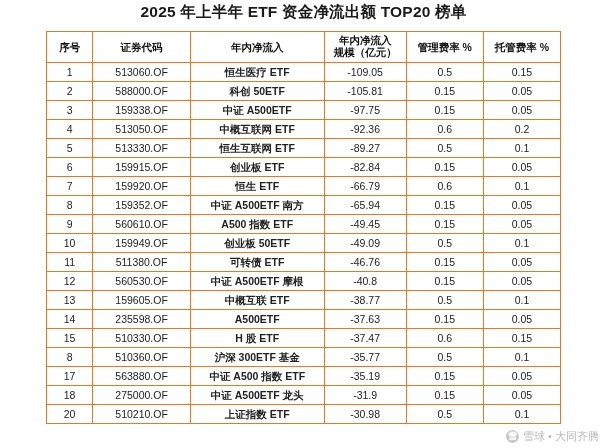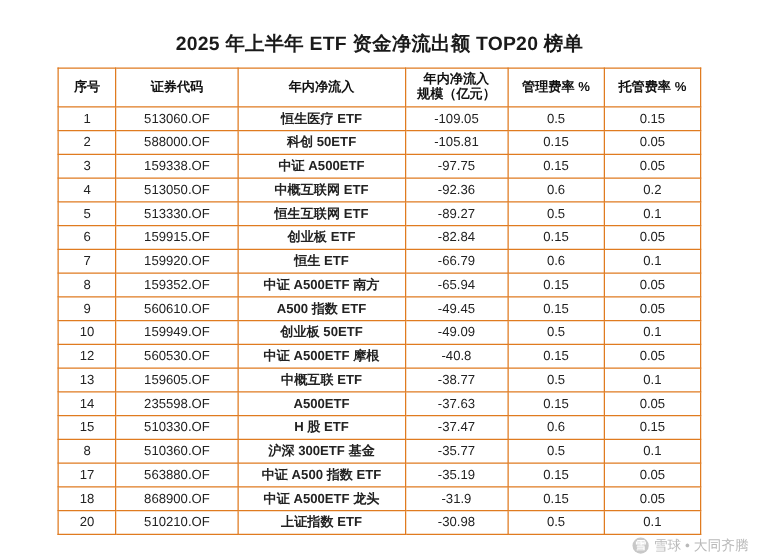--- a/index.html
+++ b/index.html
@@ -12,21 +12,21 @@
     height: 448px;
     font-family: "Liberation Sans", sans-serif;
     position: relative;
     overflow: hidden;
   }
   .page-title {
     text-align: center;
     font-size: 15.5px;
     font-weight: bold;
     color: #1a1a1a;
-    padding: 25px 0 8px 0;
+    padding: 2px 0 8px 0;
     letter-spacing: 0.2px;
   }
   .table-wrap {
     padding: 0 46px;
     box-sizing: border-box;
   }
   table.etf {
     border-collapse: collapse;
     width: 100%;
     table-layout: fixed;
@@ -187,20 +187,28 @@
         </tr>
         <tr>
           <td>10</td>
           <td>159949.OF</td>
           <td class="name">创业板 50ETF</td>
           <td>-49.09</td>
           <td>0.5</td>
           <td>0.1</td>
         </tr>
         <tr>
+          <td>11</td>
+          <td>511380.OF</td>
+          <td class="name">可转债 ETF</td>
+          <td>-46.76</td>
+          <td>0.15</td>
+          <td>0.05</td>
+        </tr>
+        <tr>
           <td>12</td>
           <td>560530.OF</td>
           <td class="name">中证 A500ETF 摩根</td>
           <td>-40.8</td>
           <td>0.15</td>
           <td>0.05</td>
         </tr>
         <tr>
           <td>13</td>
           <td>159605.OF</td>
@@ -236,21 +244,21 @@
         <tr>
           <td>17</td>
           <td>563880.OF</td>
           <td class="name">中证 A500 指数 ETF</td>
           <td>-35.19</td>
           <td>0.15</td>
           <td>0.05</td>
         </tr>
         <tr>
           <td>18</td>
-          <td>868900.OF</td>
+          <td>275000.OF</td>
           <td class="name">中证 A500ETF 龙头</td>
           <td>-31.9</td>
           <td>0.15</td>
           <td>0.05</td>
         </tr>
         <tr>
           <td>20</td>
           <td>510210.OF</td>
           <td class="name">上证指数 ETF</td>
           <td>-30.98</td>

